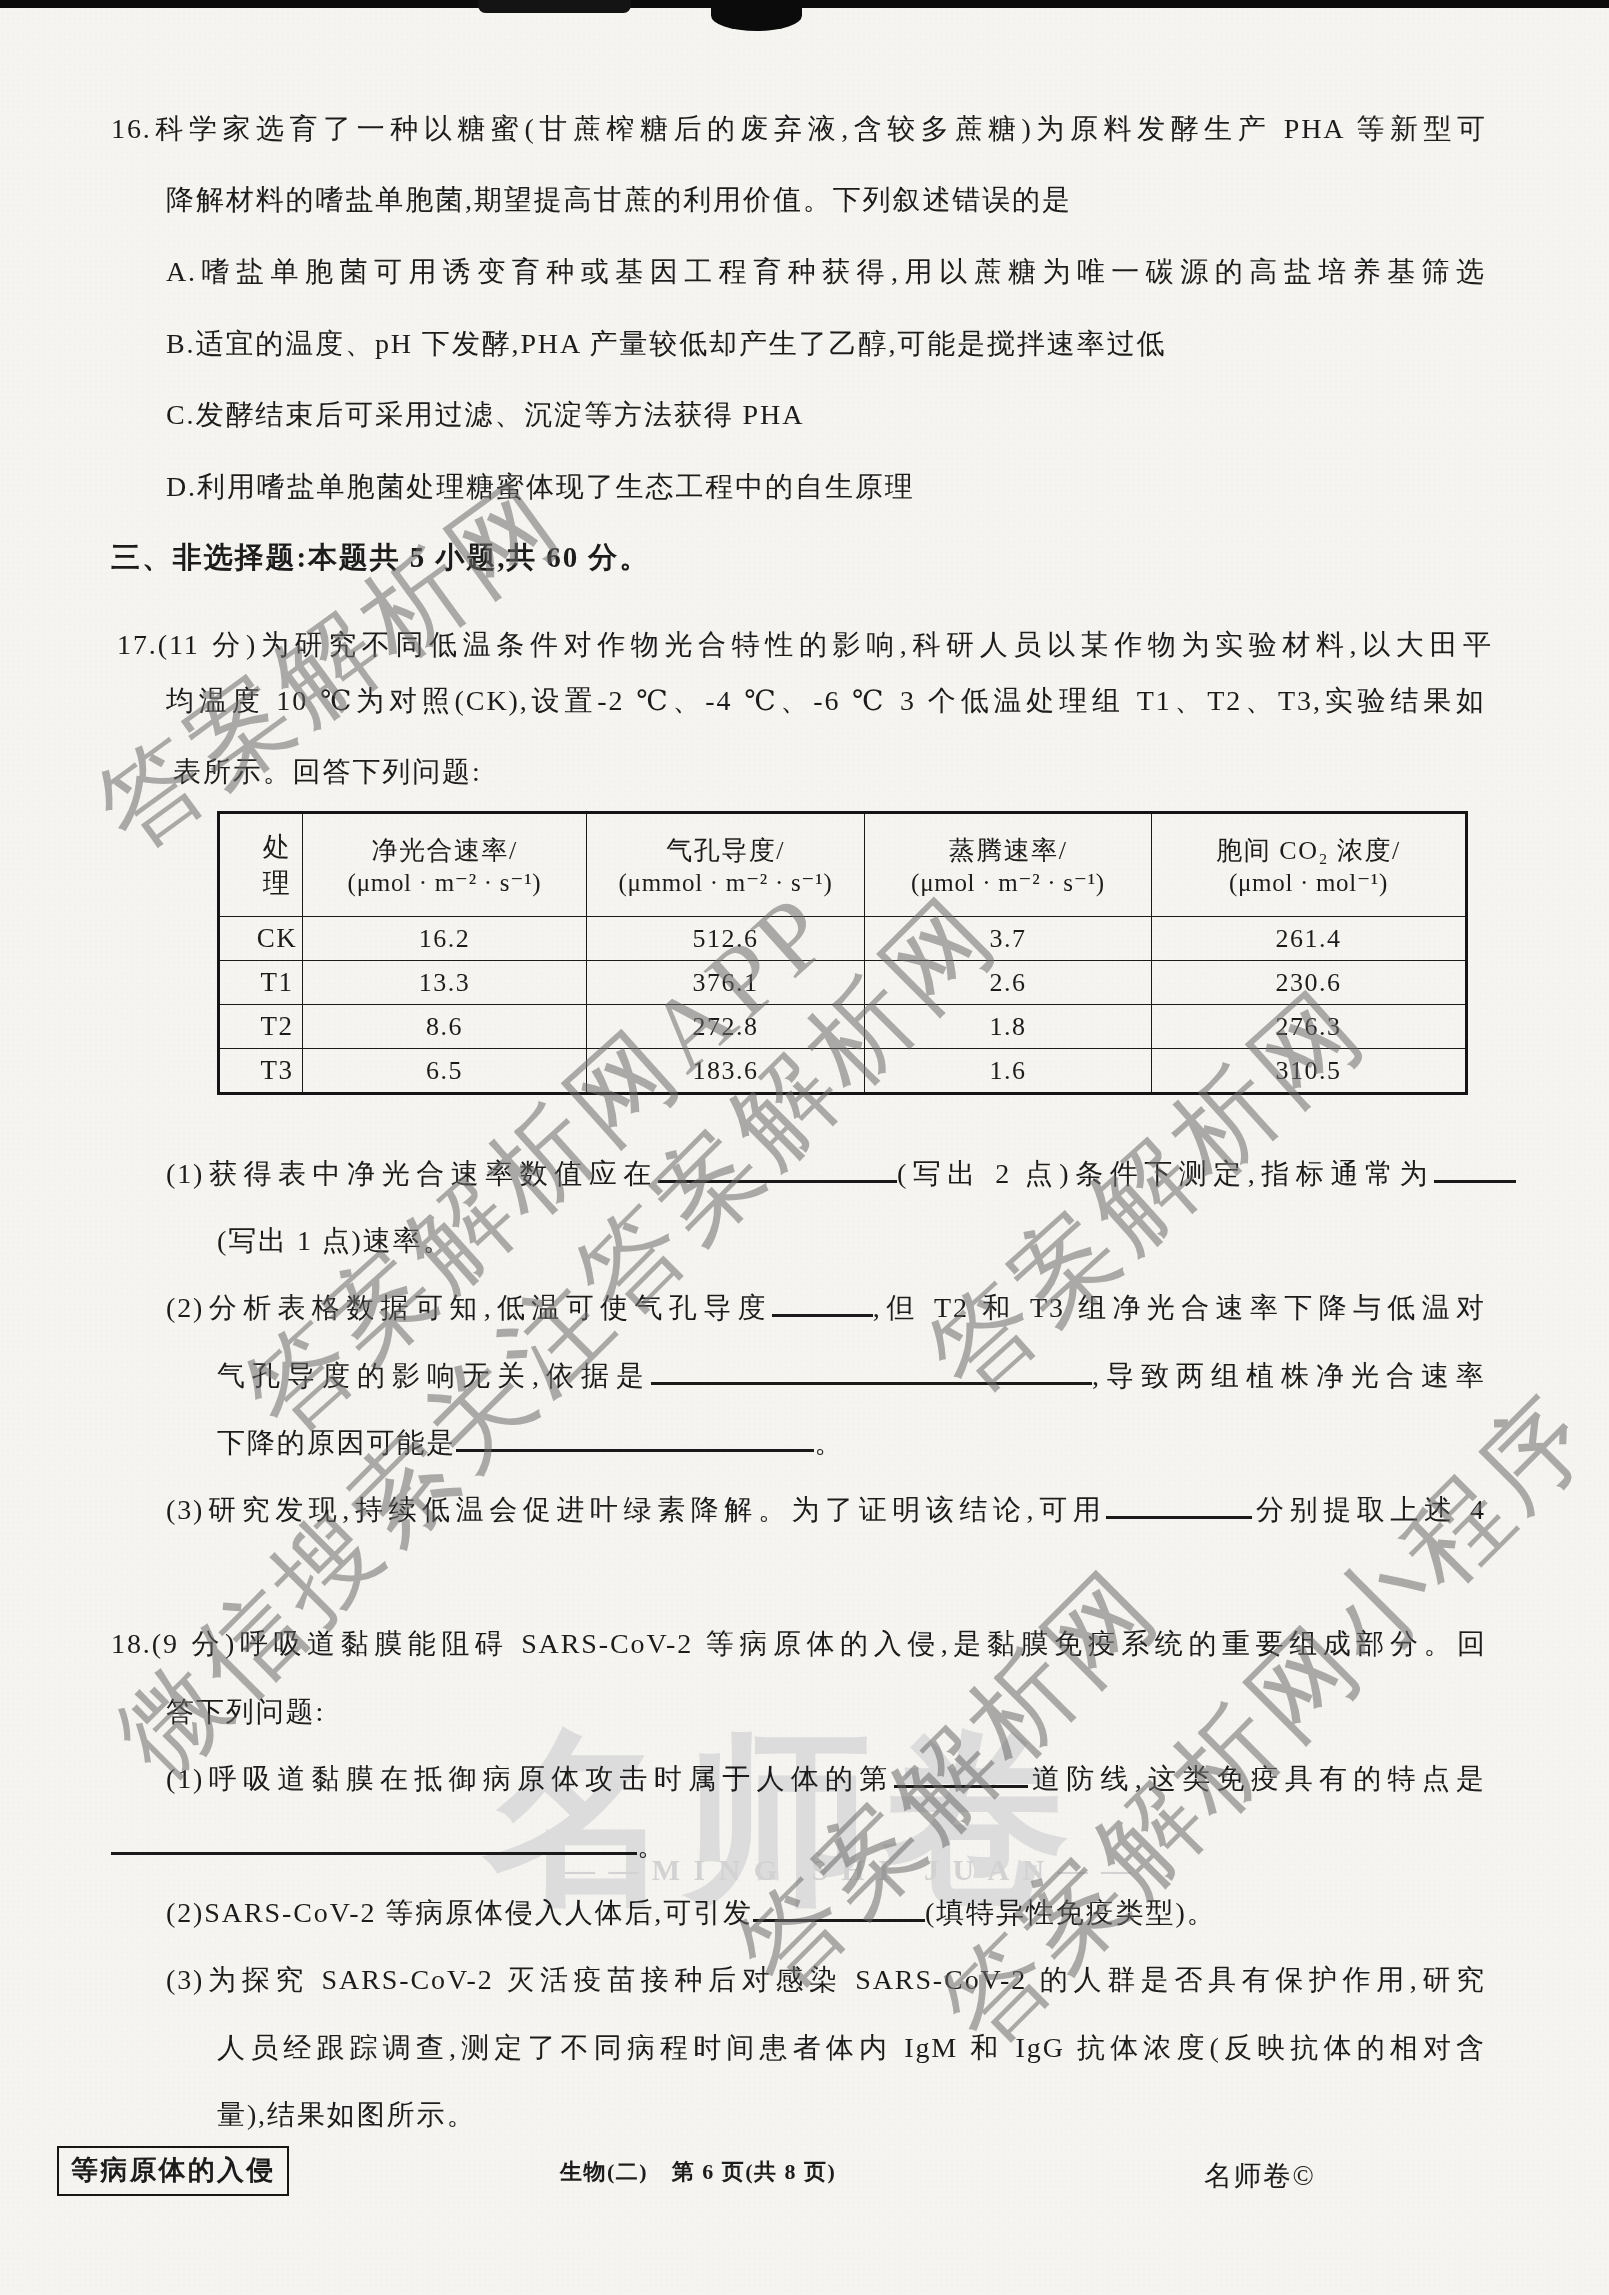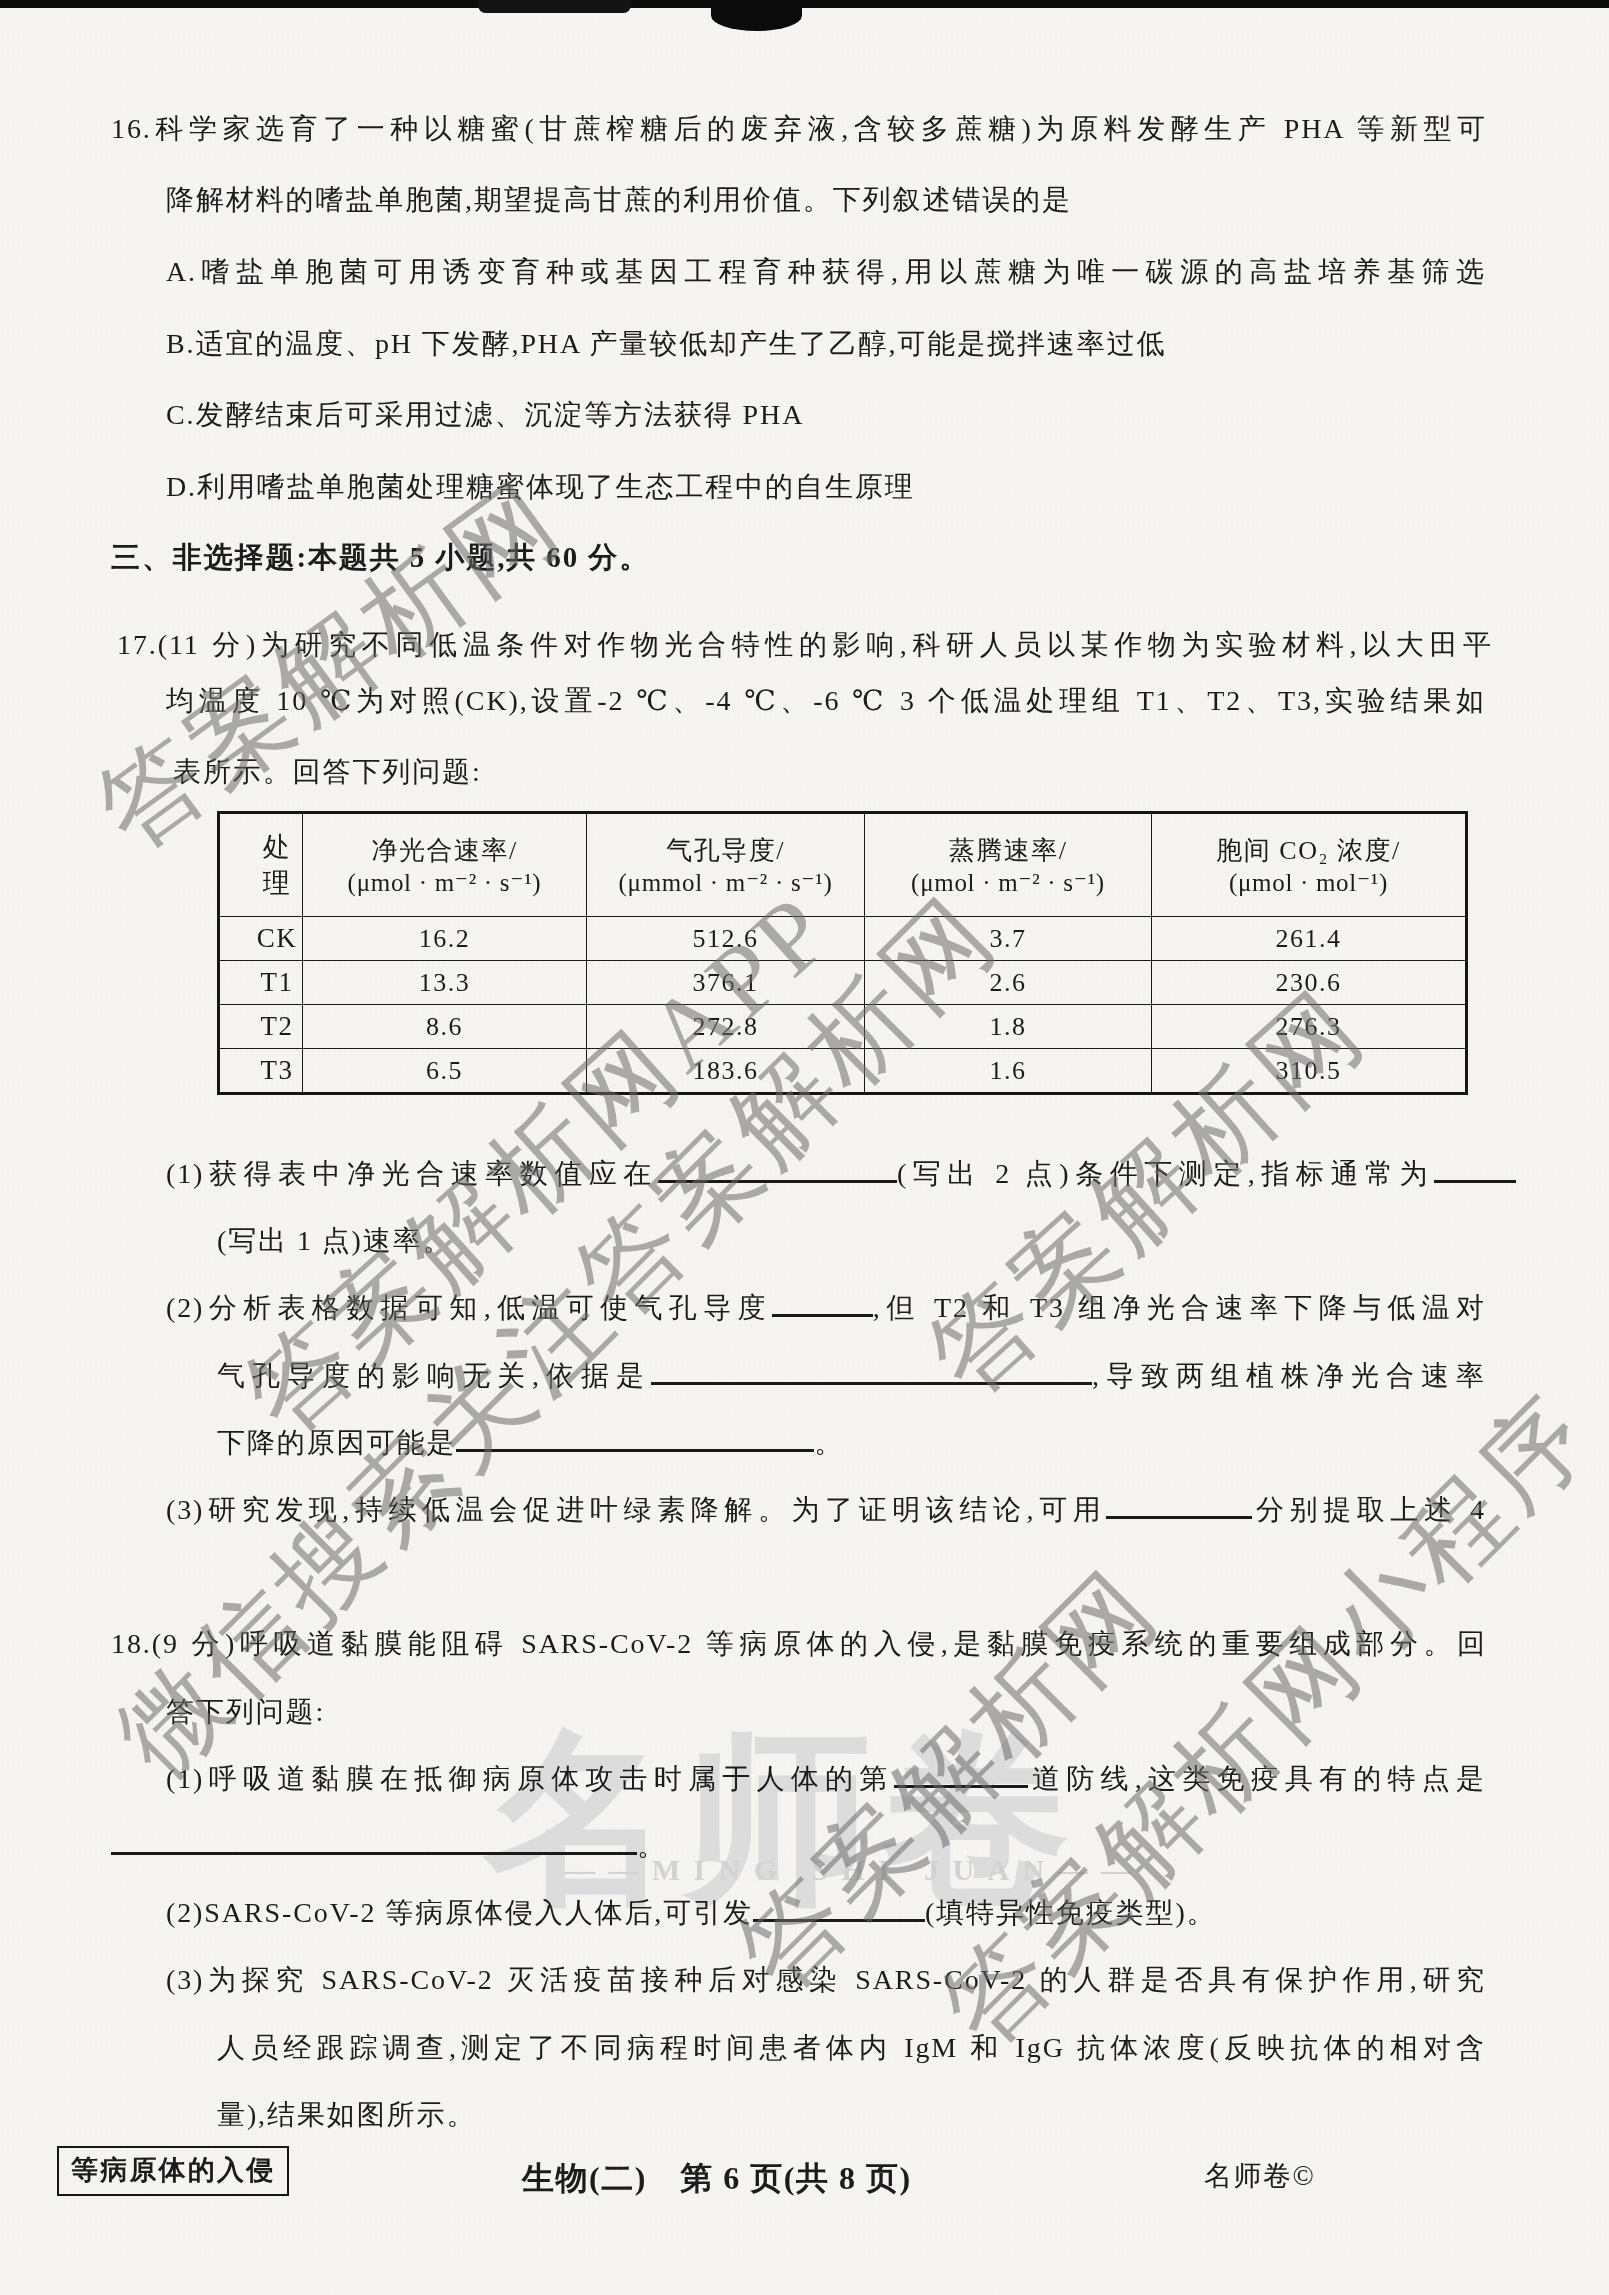--- a/index.html
+++ b/index.html
@@ -91,21 +91,21 @@
     font-size:30px;font-weight:bold;letter-spacing:13.4px;
     color:#d2d2d2;white-space:nowrap;pointer-events:none;
   }
 
   
   .footer-box{
     position:absolute;left:57px;top:2146px;
     border:2.6px solid #161616;padding:3.7px 12px 6px 12px;
     font-size:27px;font-weight:bold;letter-spacing:2.2px;z-index:2;
   }
-  .footer-center{position:absolute;left:522px;top:2157px;font-size:32px;font-weight:bold;letter-spacing:1.5px;z-index:2;}
+  .footer-center{position:absolute;left:560px;top:2157px;font-size:22px;font-weight:bold;letter-spacing:1.5px;z-index:2;}
   .footer-right{position:absolute;left:1204px;top:2157px;font-size:28px;font-weight:normal;letter-spacing:1.5px;z-index:2;}
 </style>
 </head>
 <body>
 
 <div class="page">
 
   <div class="topbar"></div>
   <div class="blob1"></div>
   <div class="blob2"></div>

